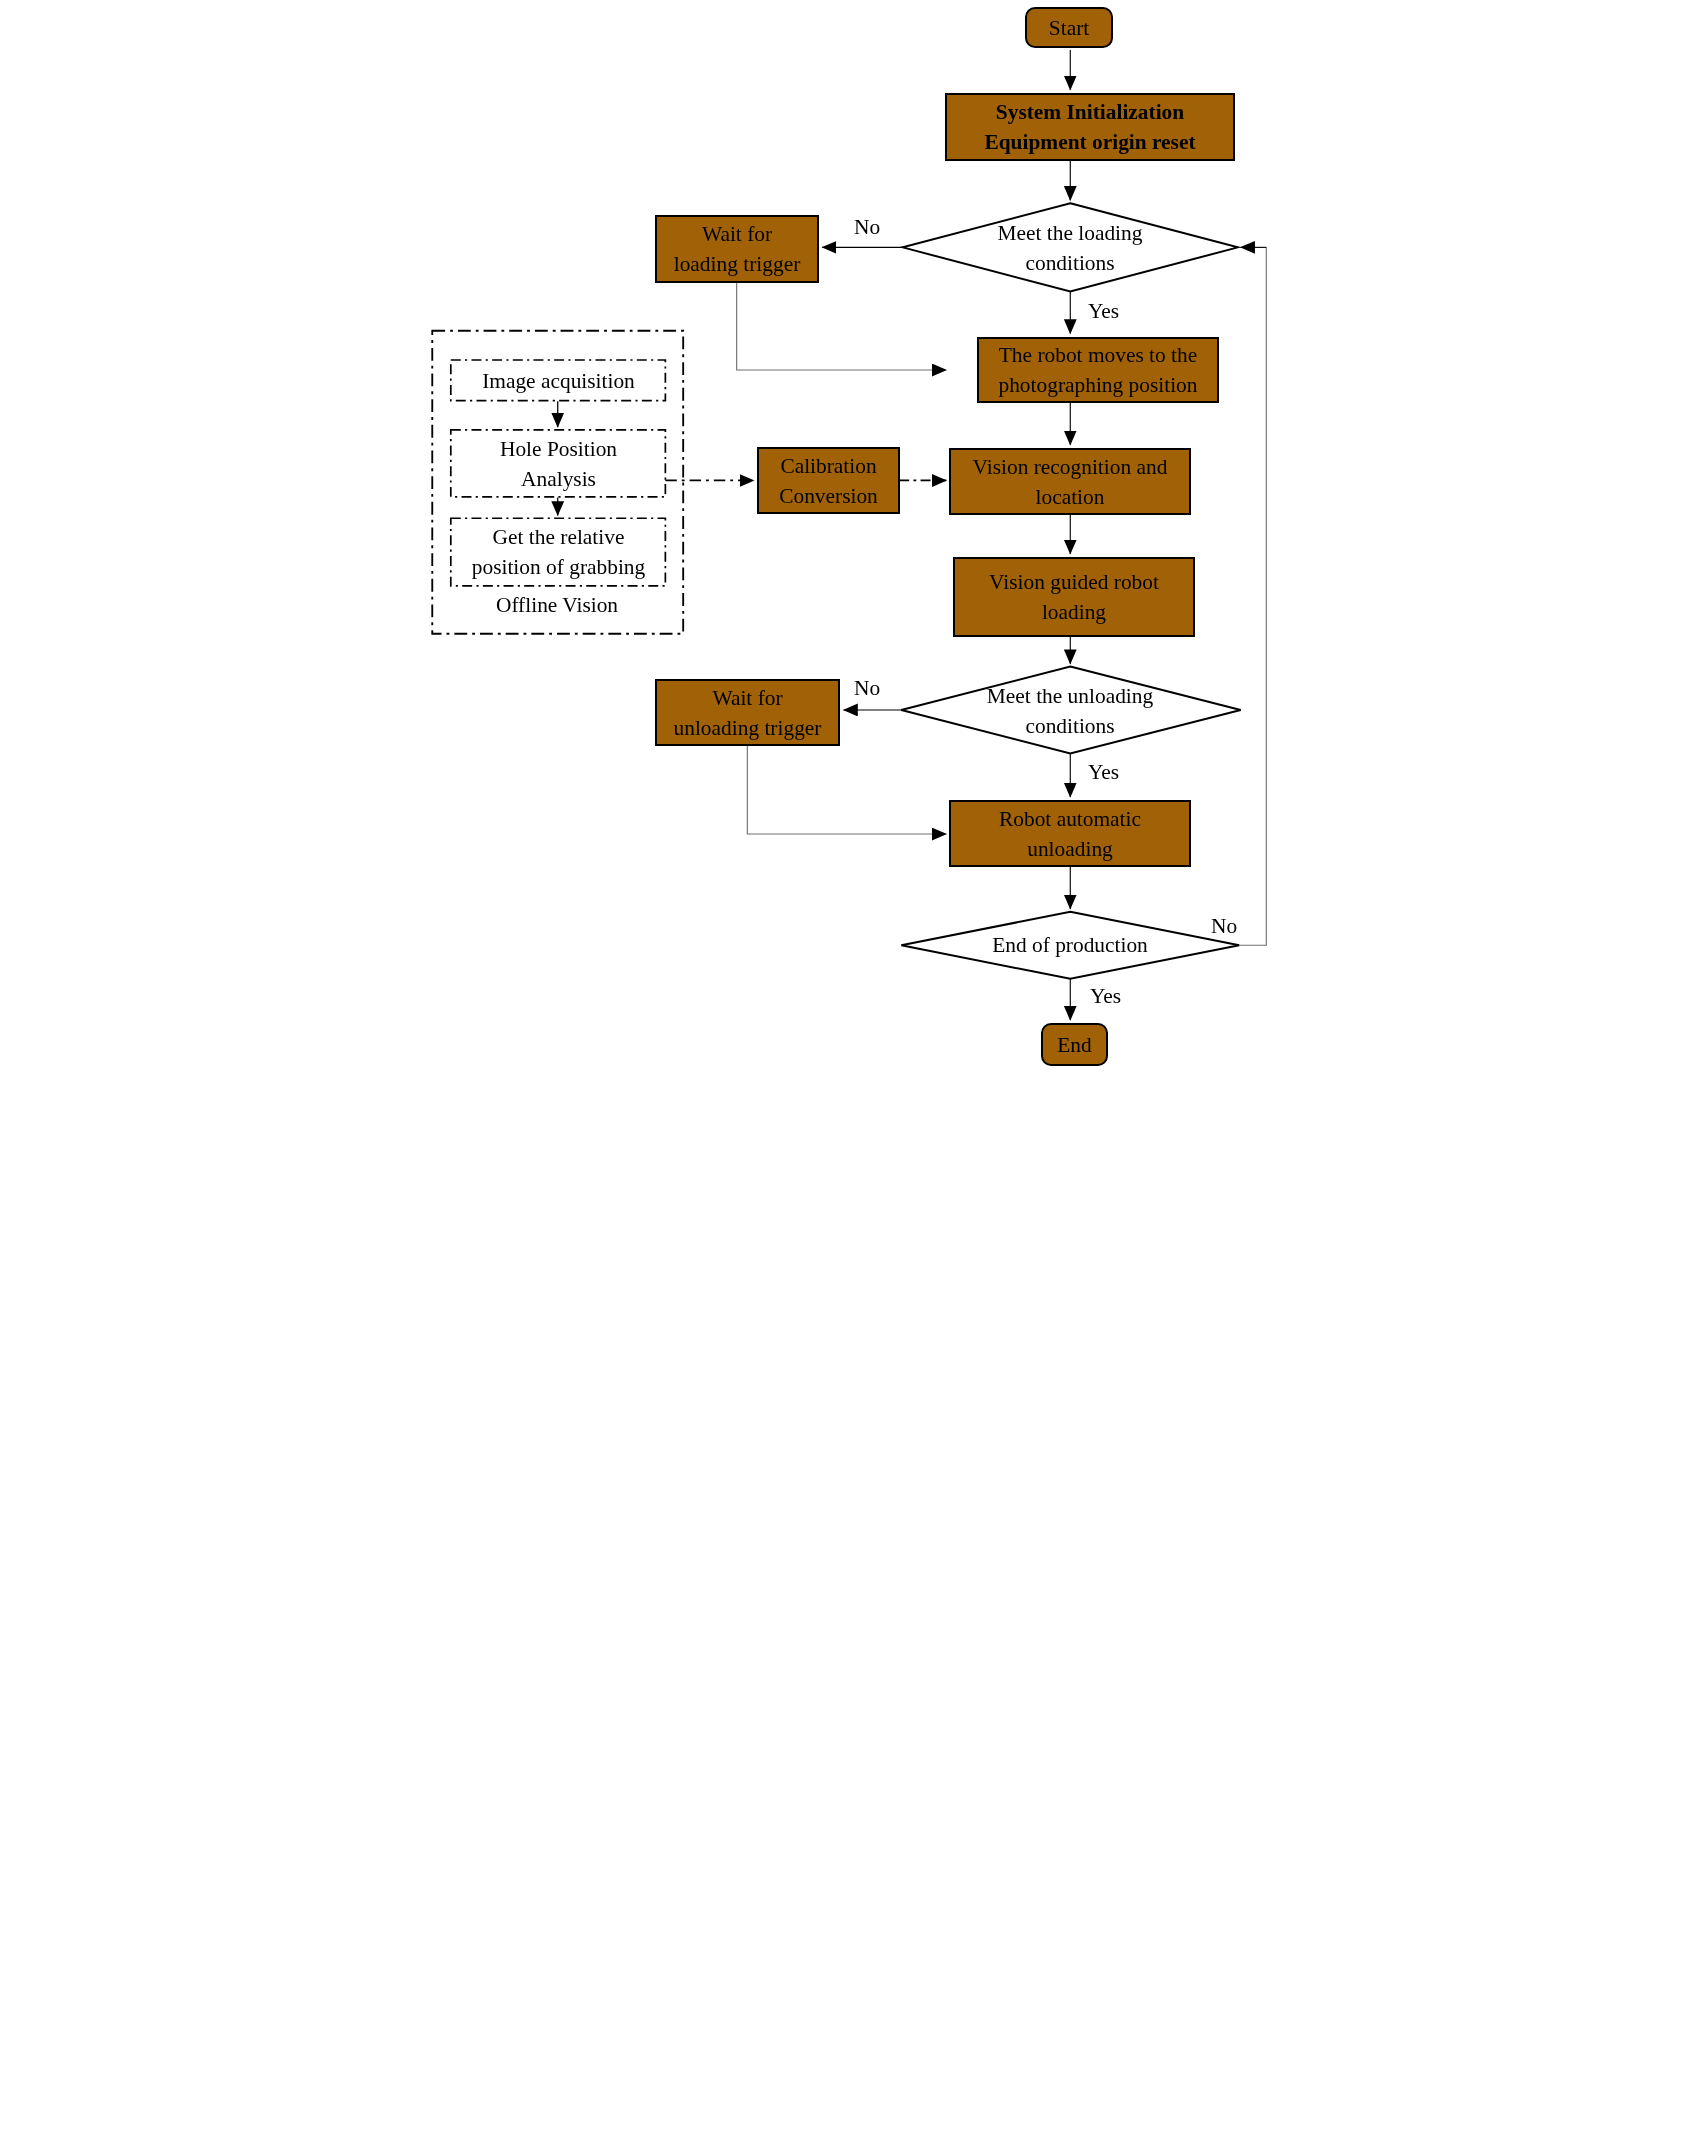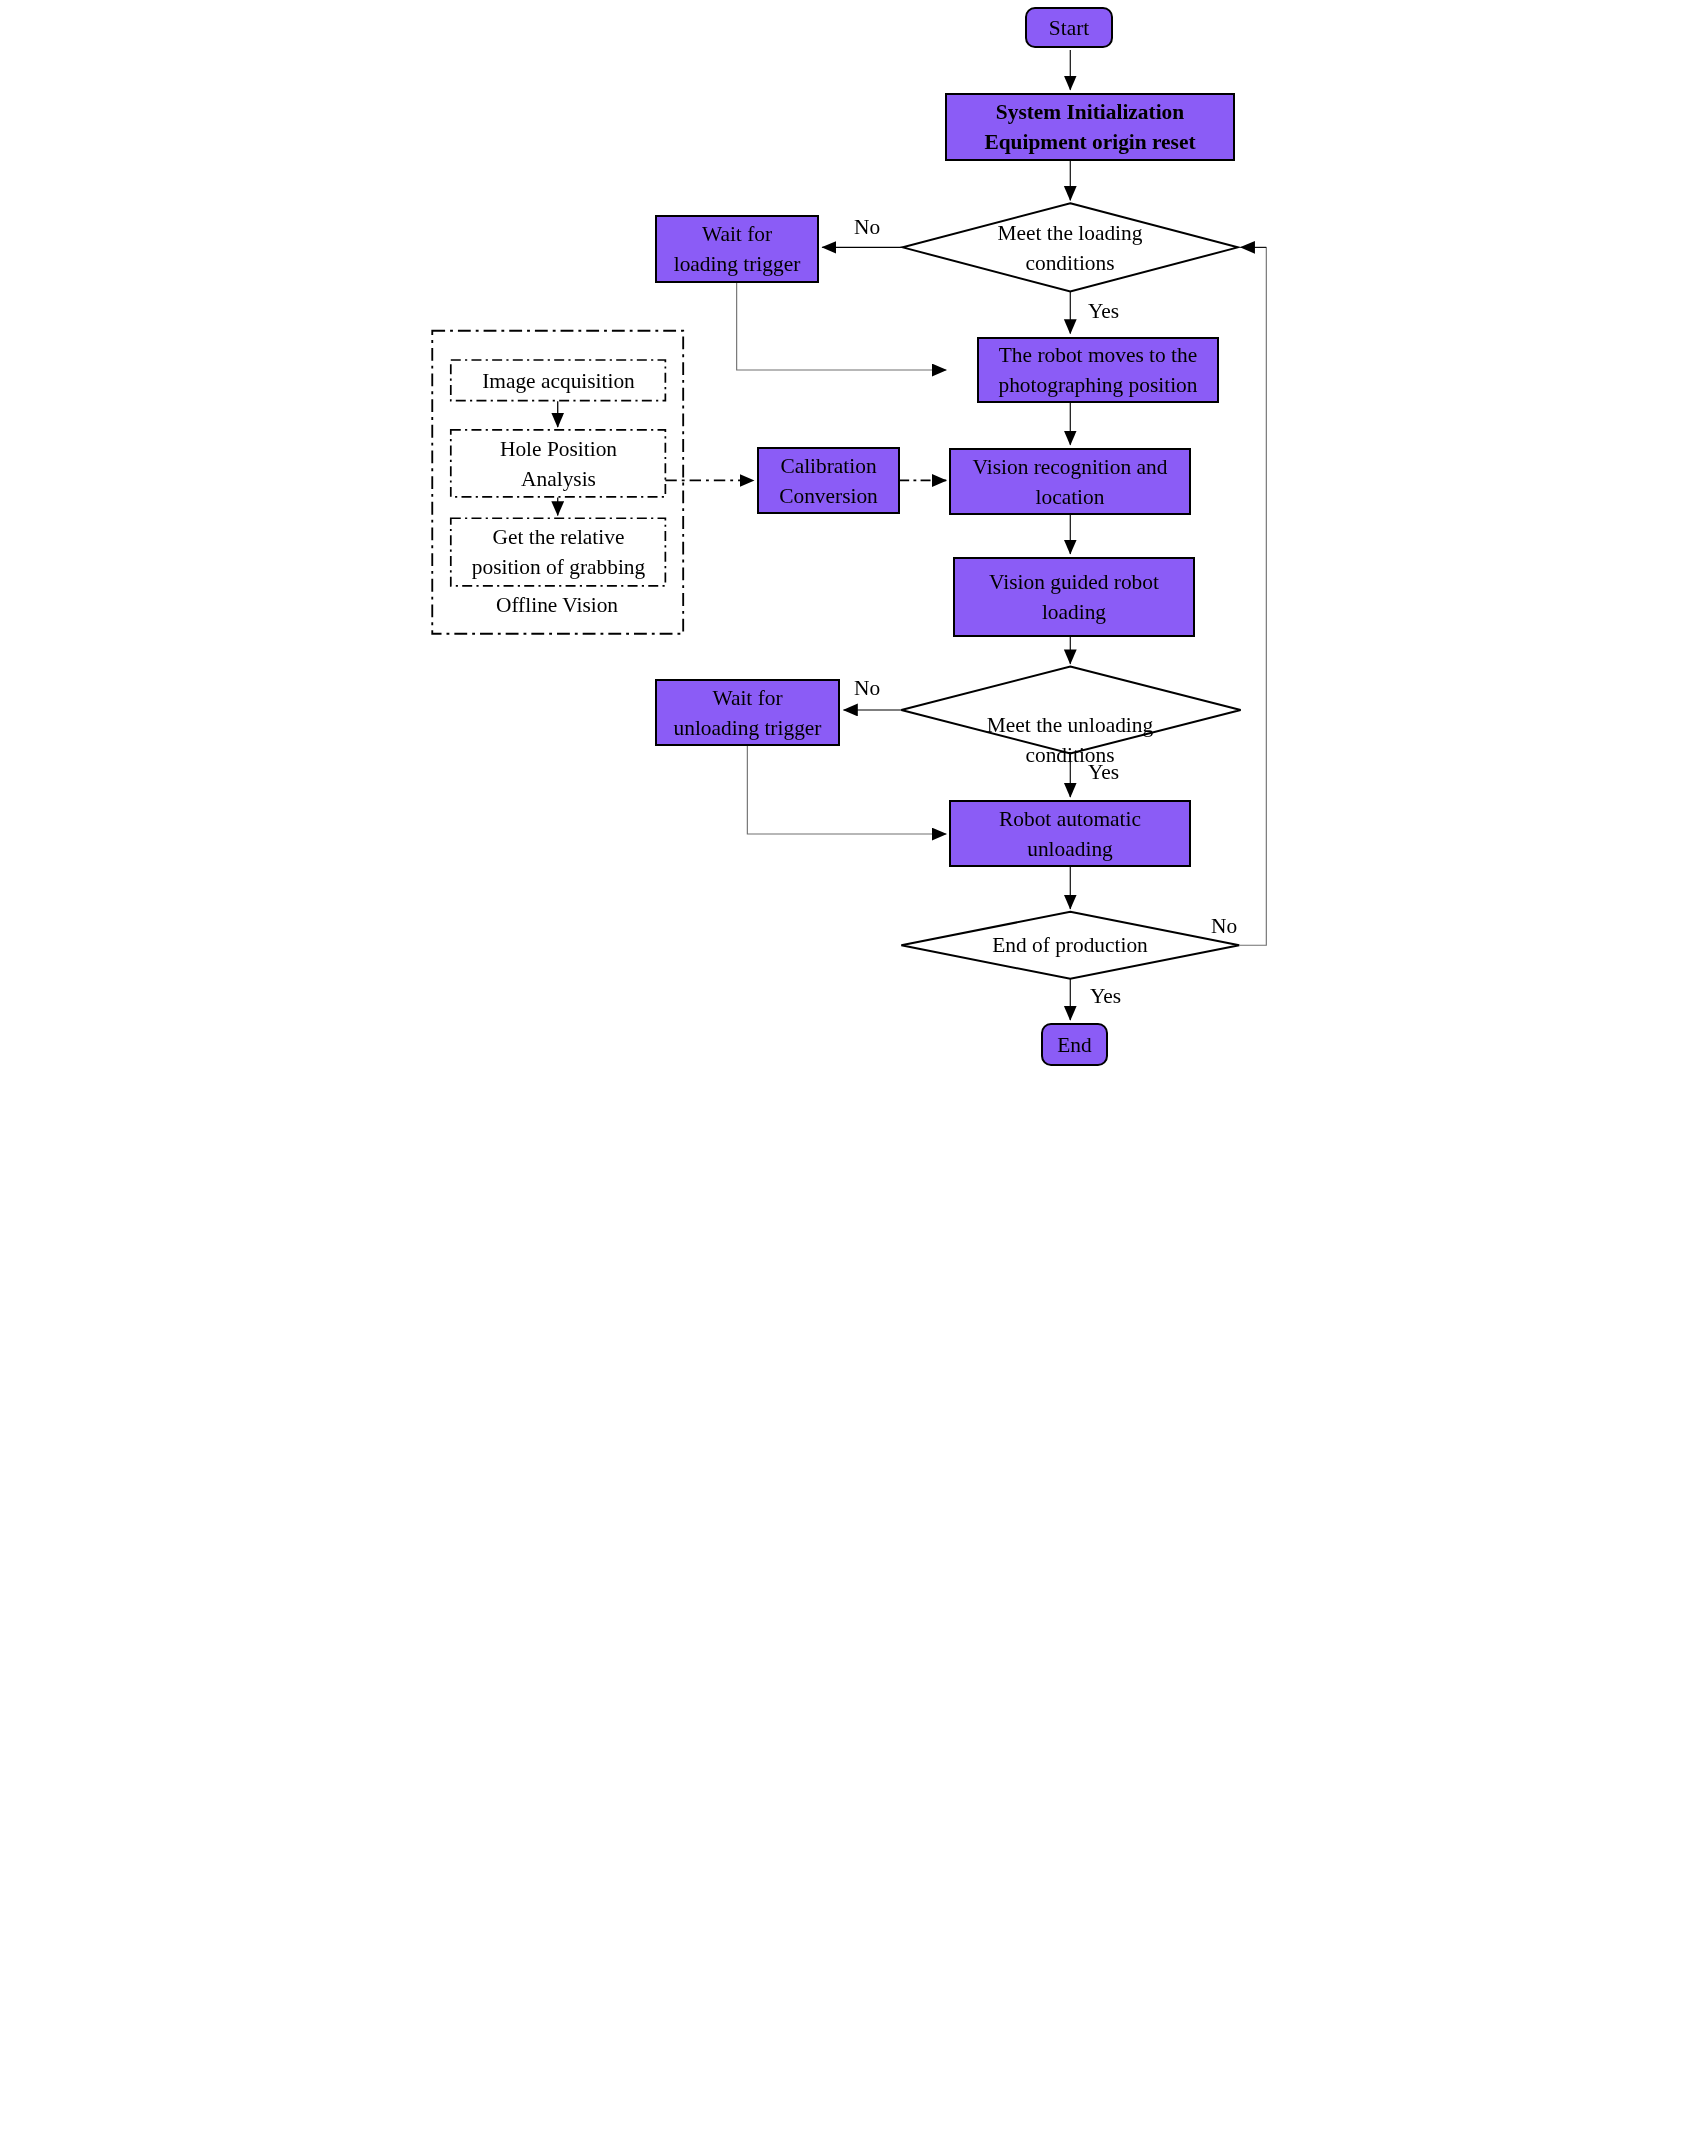--- a/index.html
+++ b/index.html
@@ -1,19 +1,19 @@
 <!DOCTYPE html>
 <html style="font-size:11.4px"><head>
 <meta charset="utf-8">
 <style>
   html,body{margin:0;padding:0;background:#ffffff;}
   body{font-family:"Liberation Serif","DejaVu Serif",serif;color:#000;}
   #stage{position:relative;width:850px;height:1075px;margin:0 auto;background:#fff;overflow:hidden;}
   #wires{position:absolute;left:0;top:0;width:850px;height:1075px;}
-  .node{position:absolute;box-sizing:border-box;background:#8b5cf6;border:2.1px solid #000;
+  .node{position:absolute;box-sizing:border-box;background:#a16207;border:2.1px solid #000;
         display:flex;flex-direction:column;justify-content:center;align-items:center;
         text-align:center;font-size:21.4px;line-height:30px;}
   .terminal{border-width:2.9px;border-radius:10px;}
   .overlay{position:absolute;box-sizing:border-box;background:transparent;border:none;
         display:flex;flex-direction:column;justify-content:center;align-items:center;
         text-align:center;font-size:21.4px;line-height:30px;}
   .edge-label{position:absolute;font-size:21.4px;line-height:24px;background:transparent;}
   .node span,.overlay span{display:block;white-space:nowrap;}
 </style>
 </head>
@@ -107,21 +107,21 @@
 
   <div class="node terminal" style="left:616px;top:1023px;width:67px;height:43px;">
     <span>End</span>
   </div>
 
   <div class="overlay" style="left:538px;top:214px;width:214px;height:67px;">
     <span>Meet the loading</span>
     <span>conditions</span>
   </div>
 
-  <div class="overlay" style="left:531px;top:677px;width:228px;height:67px;margin-top:29px;">
+  <div class="overlay" style="left:531px;top:677px;width:228px;height:67px;">
     <span>Meet the unloading</span>
     <span>conditions</span>
   </div>
 
   <div class="overlay" style="left:538px;top:928px;width:214px;height:34px;">
     <span>End of production</span>
   </div>
 
   <div class="overlay" style="left:26px;top:360px;width:215px;height:41px;">
     <span>Image acquisition</span>

